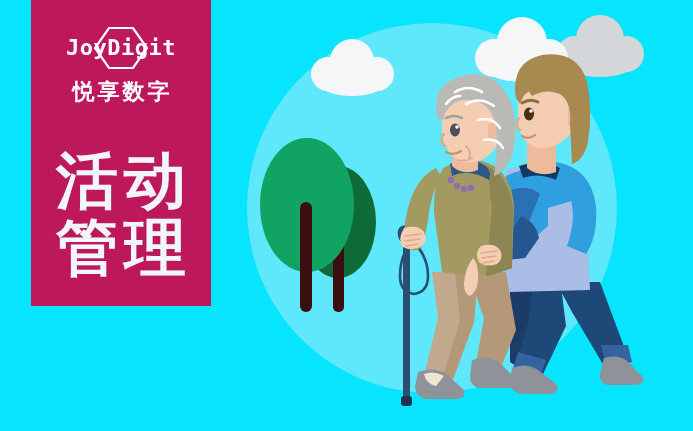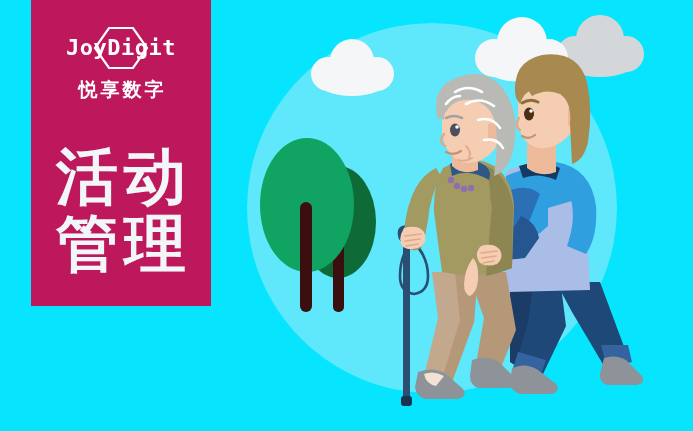--- a/index.html
+++ b/index.html
@@ -67,21 +67,21 @@
     font-size: 22px;
     letter-spacing: 0.5px;
     color: #ffffff;
     line-height: 1;
     white-space: nowrap;
   }
   #logo-cn {
     margin-top: 7px;
     font-family: "DejaVu Sans", sans-serif;
     font-weight: bold;
-    font-size: 19px;
+    font-size: 22px;
     letter-spacing: 3px;
     color: #ffffff;
     text-indent: 3px;
   }
   #panel-title {
     margin-top: 44px;
     display: flex;
     flex-direction: column;
     align-items: center;
     line-height: 0.98;

